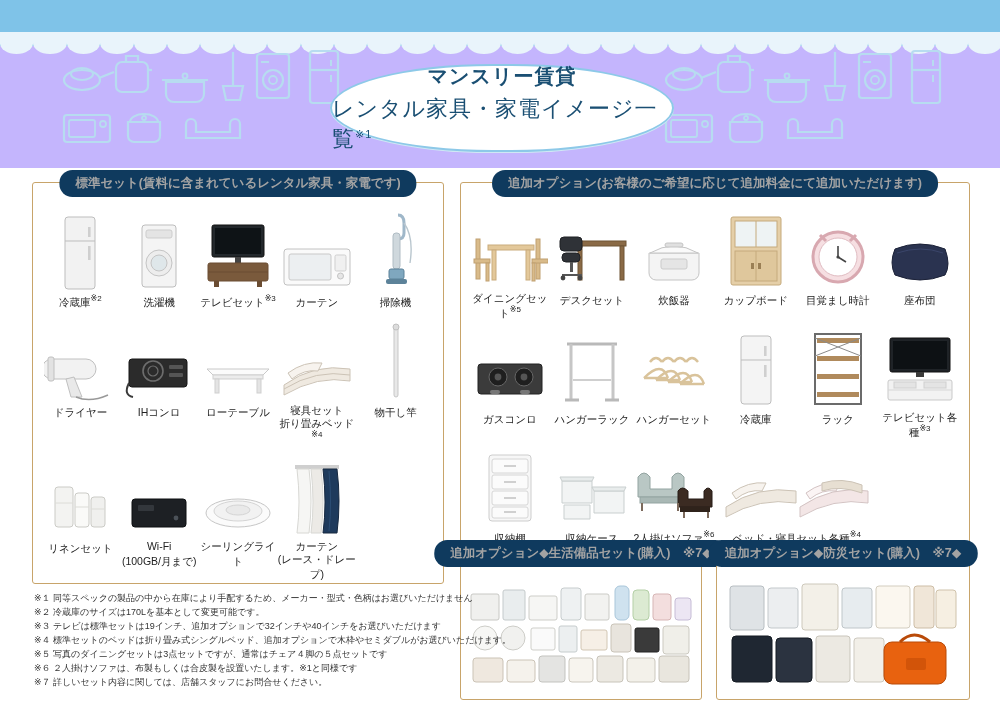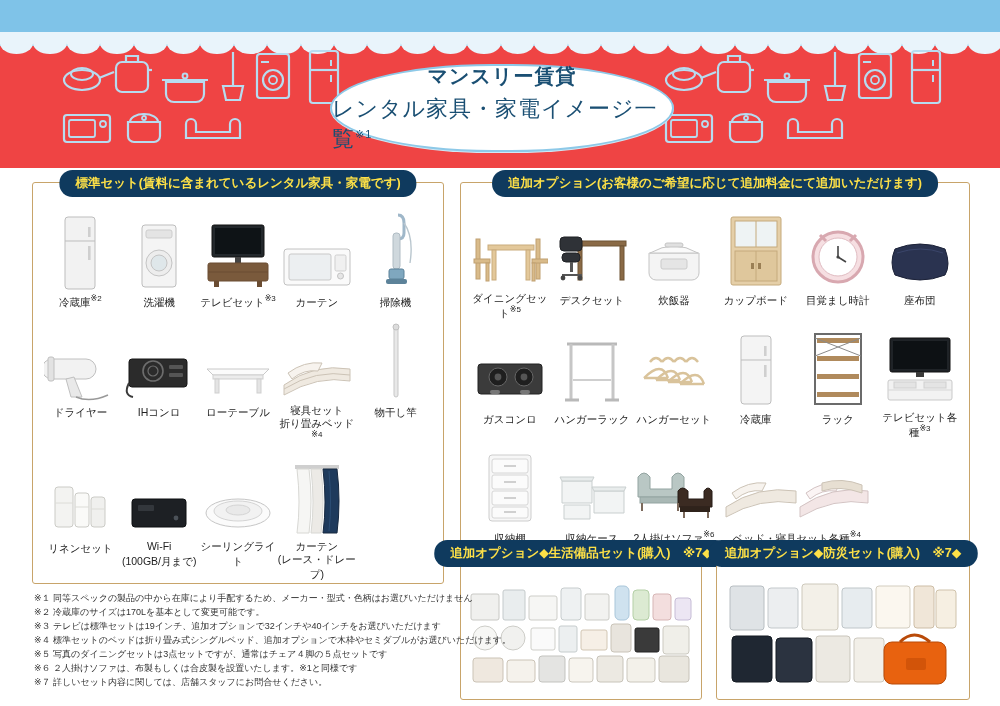--- a/index.html
+++ b/index.html
@@ -6,21 +6,21 @@
   body{
     width:1000px;height:706px;
     font-family:"Liberation Sans","DejaVu Sans",sans-serif;
     background:#ffffff;
     overflow:hidden;
     position:relative;
   }
   
   .header{
     position:absolute;left:0;top:0;width:1000px;height:168px;
-    background:#ef4444;
+    background:#c4b5fd;
     overflow:hidden;
   }
   .awning{
     position:absolute;left:0;top:0;width:1000px;height:46px;
     background:#7fc3e8;
   }
   .scallop-row{
     position:absolute;left:0;top:32px;width:1000px;height:22px;display:flex;
   }
   .scallop-row span{
@@ -50,21 +50,21 @@
     position:absolute;
     border:1px solid #c8a46a;
     background:#ffffff;
     border-radius:3px;
   }
   .panel-title{
     position:absolute;
     left:50%;transform:translateX(-50%);
     top:-13px;
     background:#0f3a5e;
-    color:#fde047;
+    color:#a3a3a3;
     font-size:12.5px;
     padding:5px 16px;
     border-radius:13px;
     white-space:nowrap;
     font-weight:bold;
   }
   #panel-standard{left:32px;top:182px;width:410px;height:400px;}
   #panel-options{left:460px;top:182px;width:508px;height:360px;}
   #panel-living{left:460px;top:552px;width:240px;height:146px;}
   #panel-disaster{left:716px;top:552px;width:252px;height:146px;}

